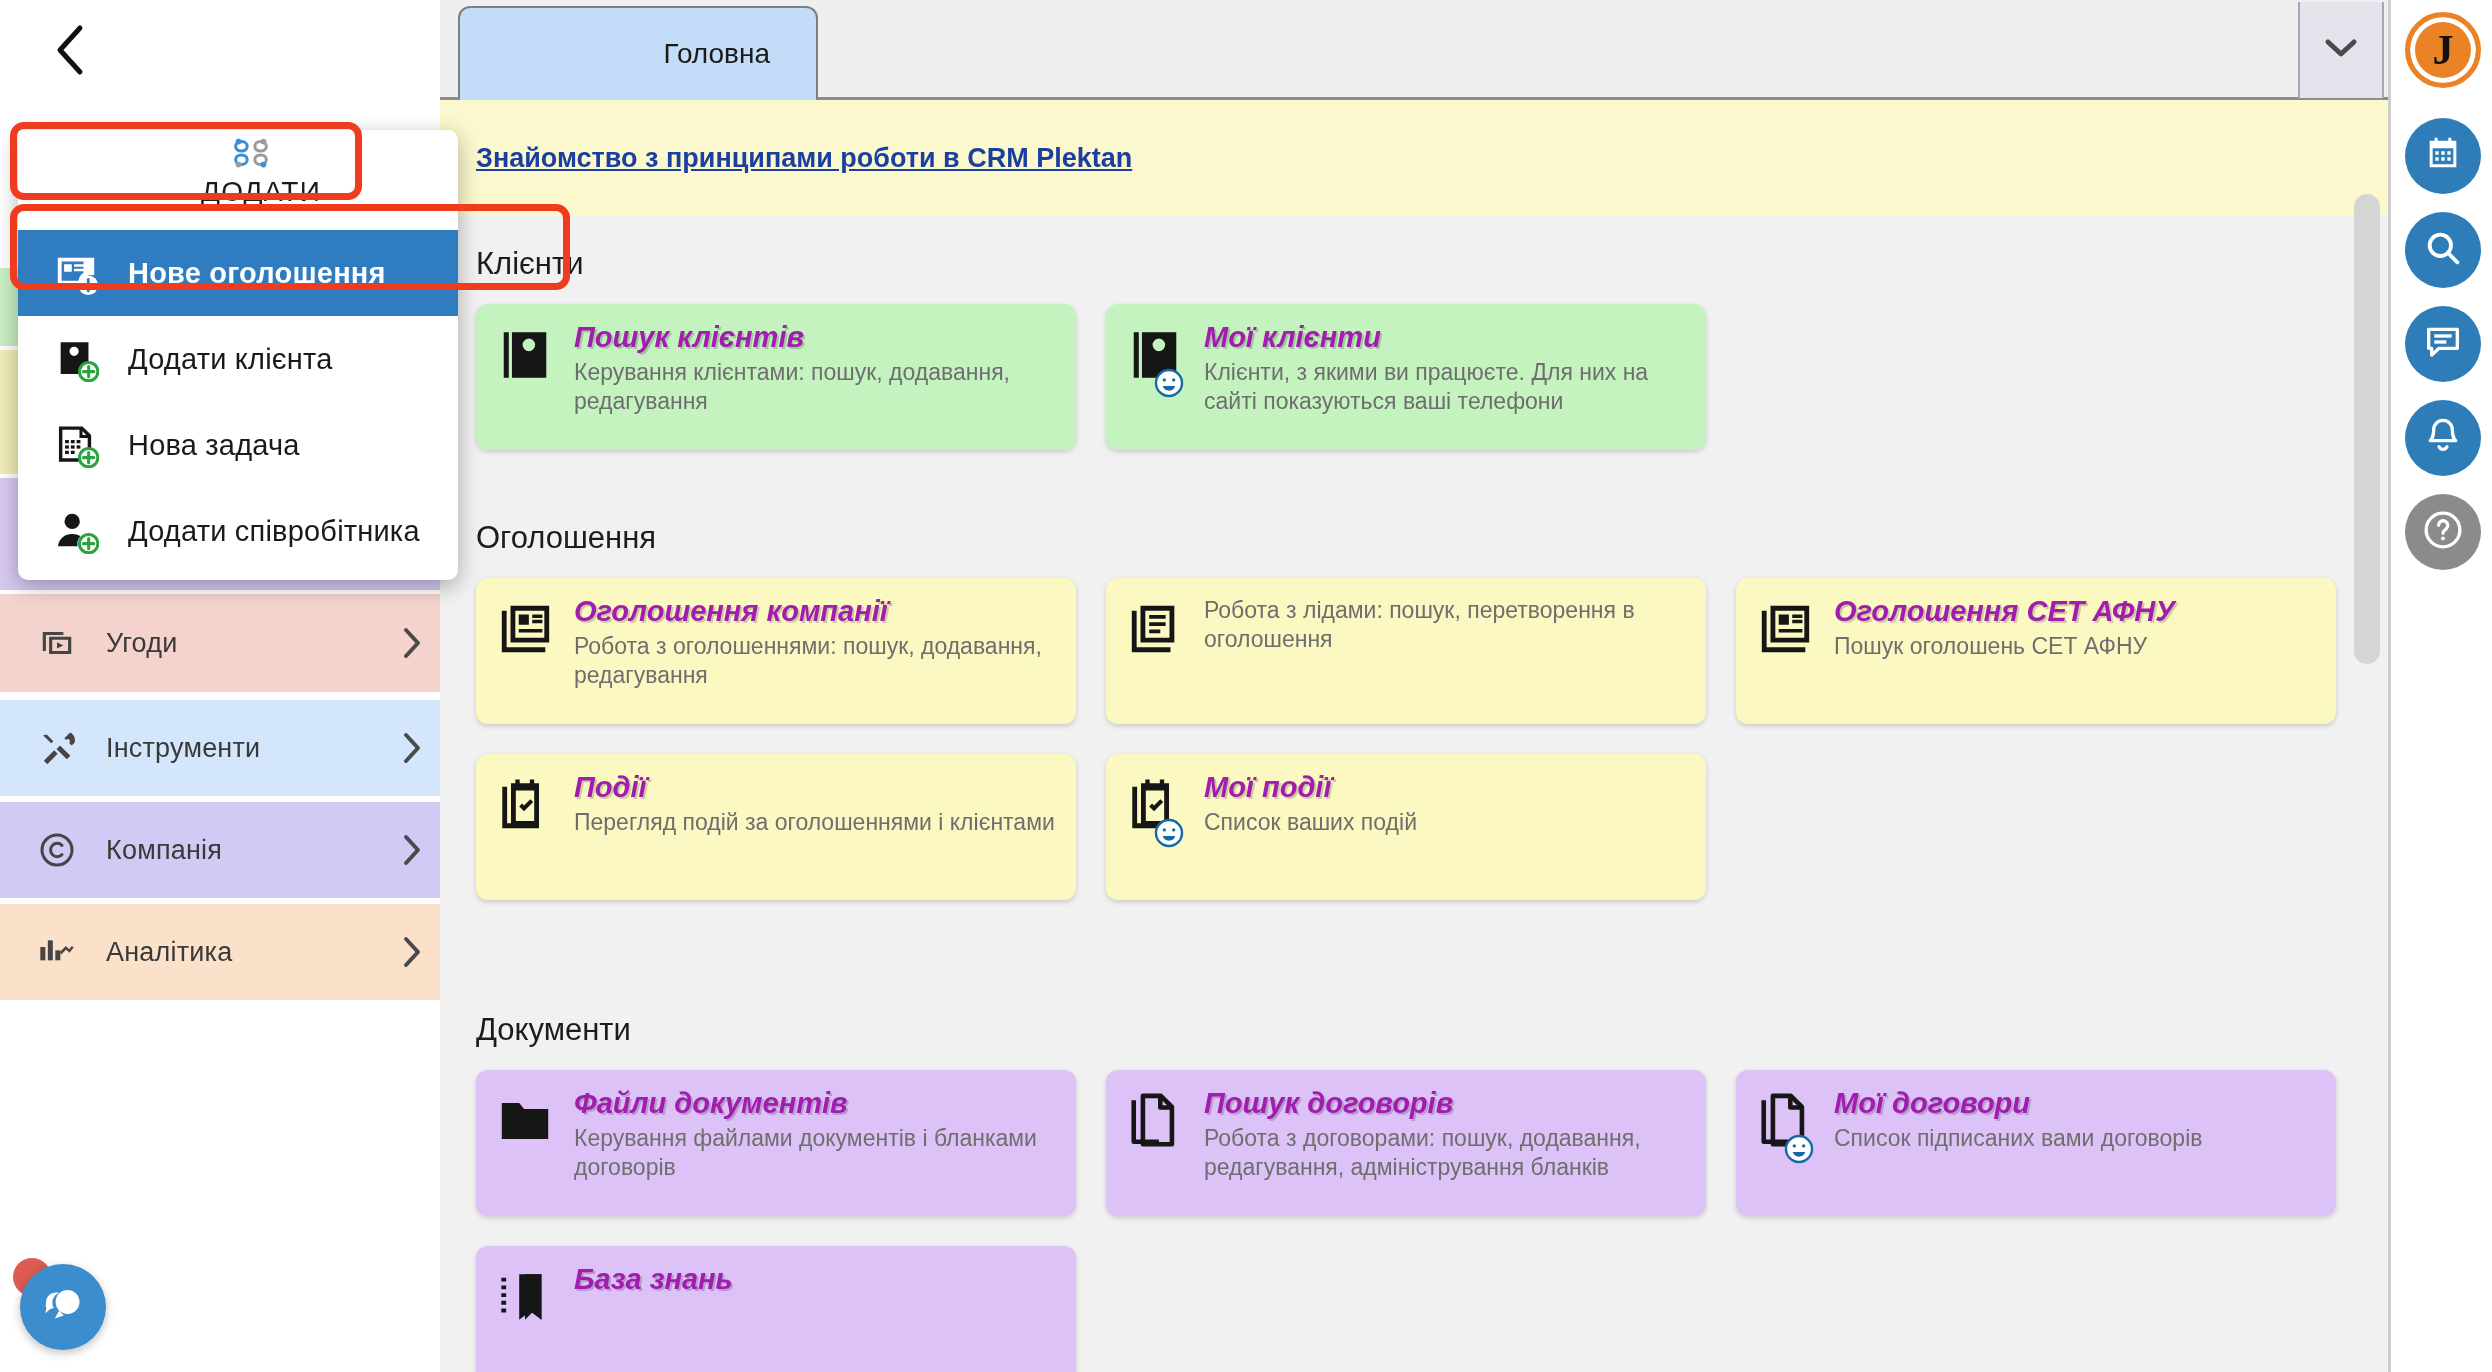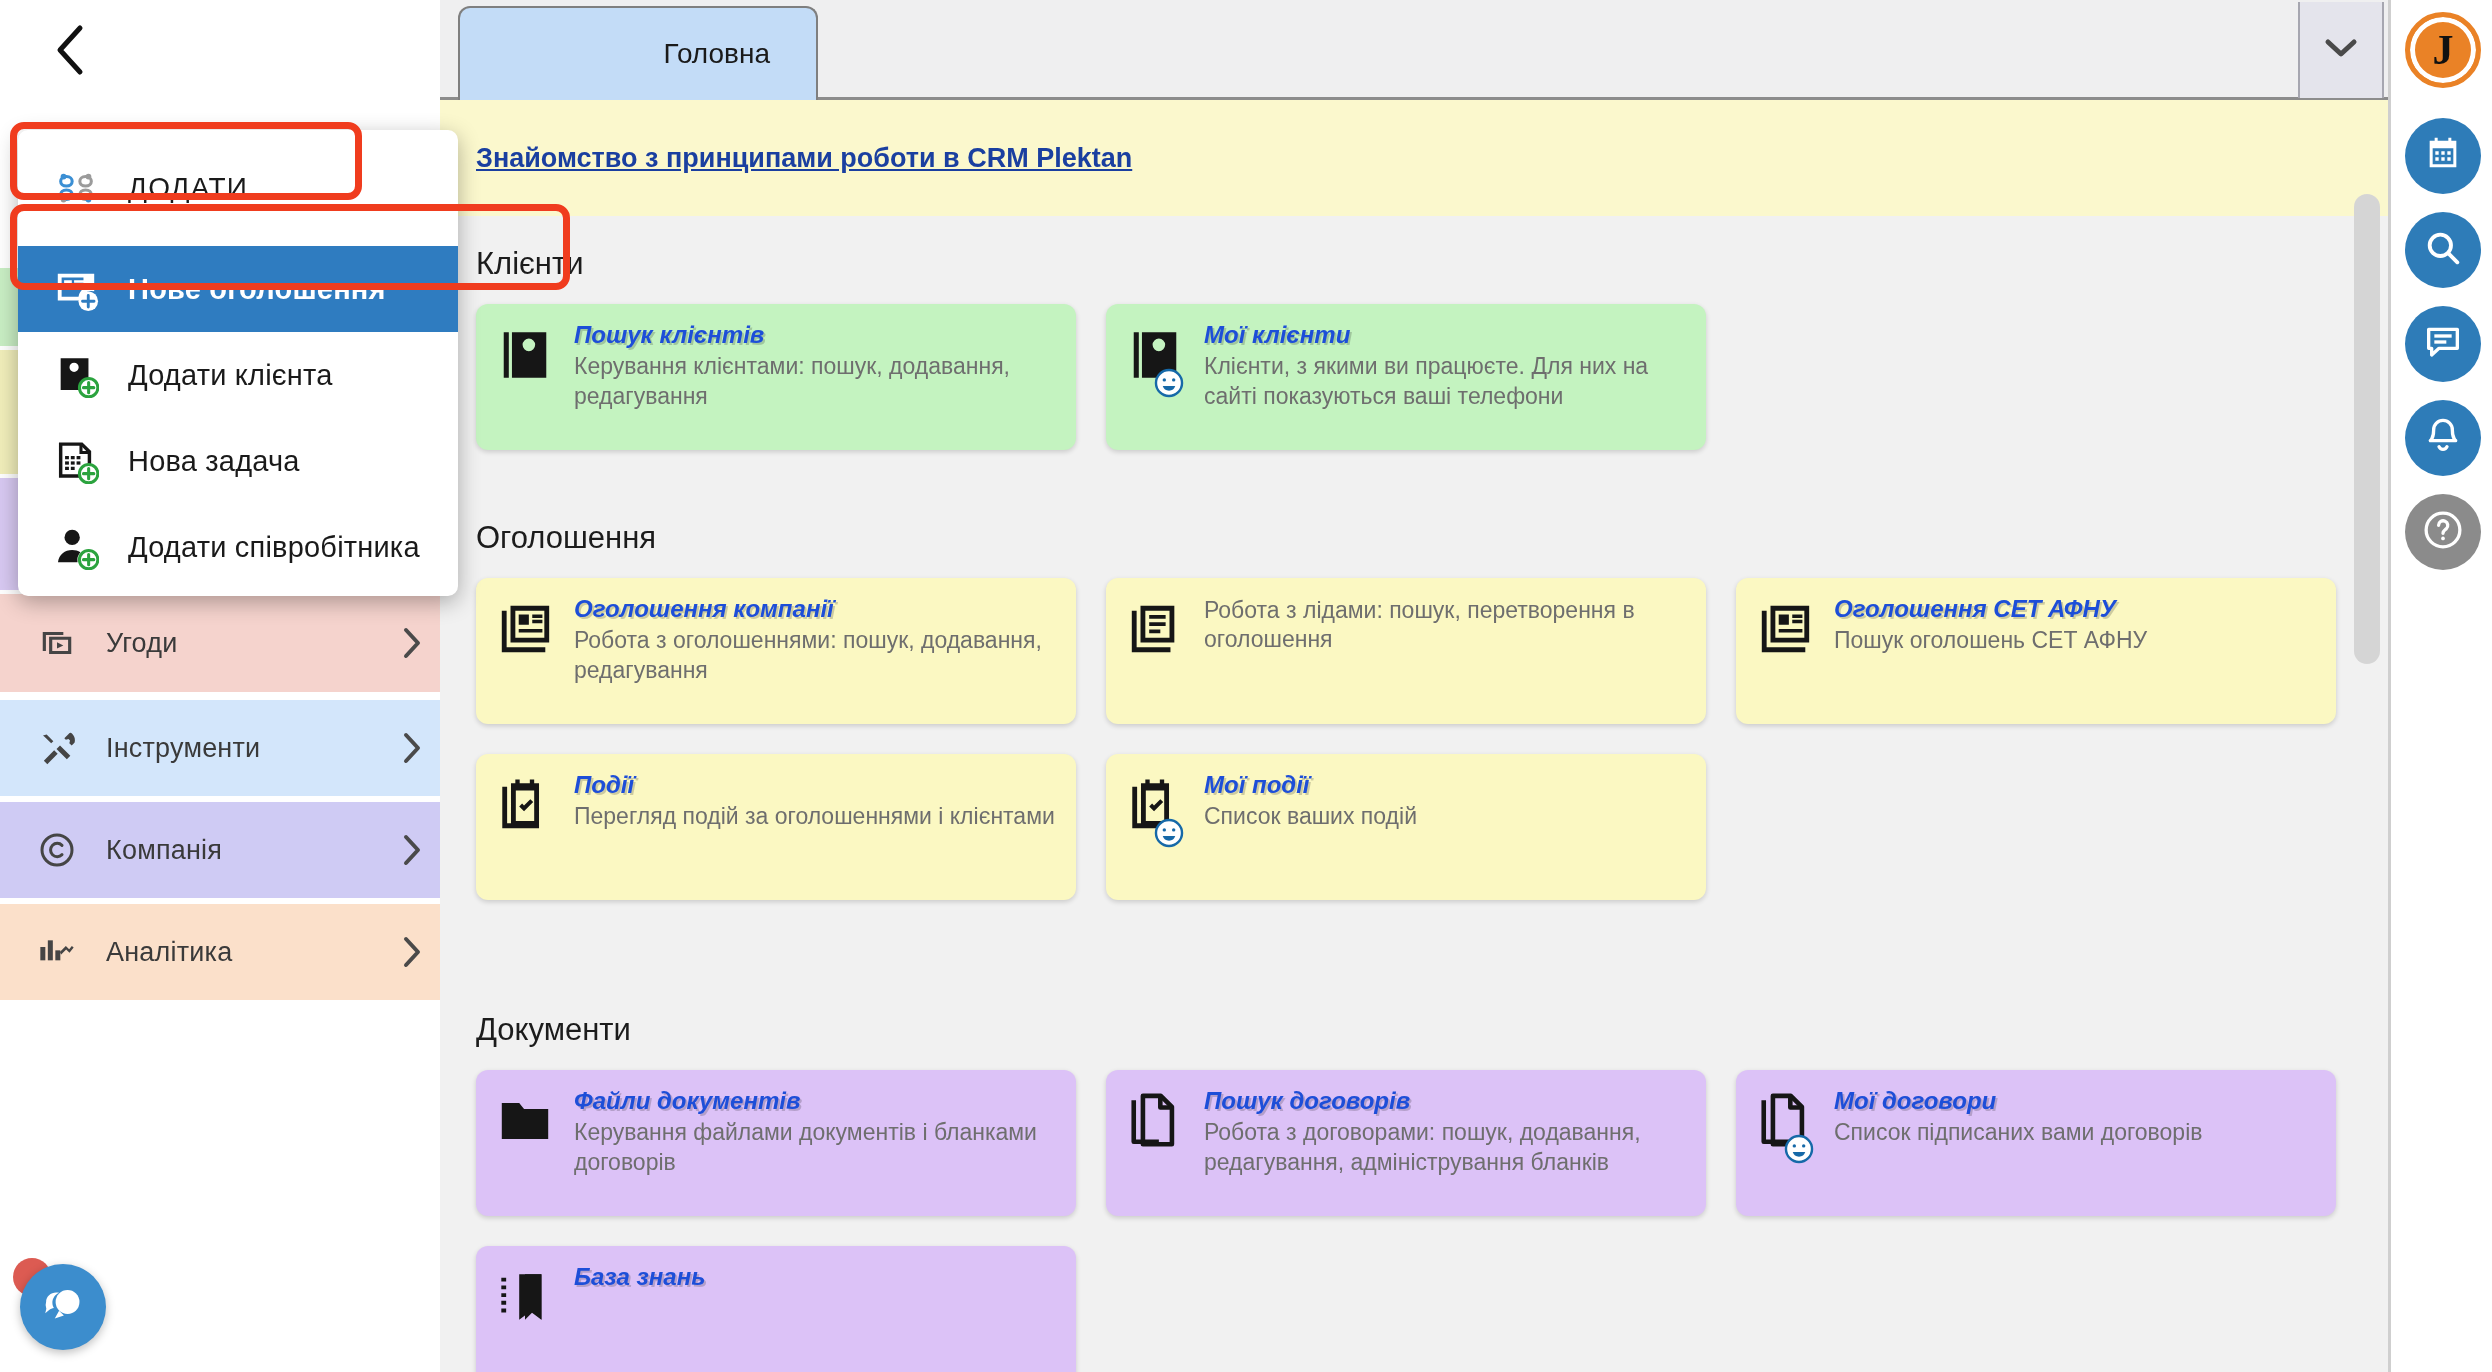--- a/index.html
+++ b/index.html
@@ -68,21 +68,21 @@
   }
   .menu-item .mi-icon {
     width: 64px; flex: none;
     display: flex; align-items: center; justify-content: center;
   }
   .menu-item .mi-label {
     font-size: 29px; color: #1a1a1a;
     padding-left: 20px;
     letter-spacing: .2px;
   }
-  #menu-head { height: 116px; border-radius: 10px 10px 0 0; }
+  #menu-head { height: 100px; border-radius: 10px 10px 0 0; flex-direction: column; }
   #menu-head .mi-label { font-size: 28px; font-weight: 400; letter-spacing: 1.2px; }
   #menu-item-0 { background: #2f7cc0; border-radius: 0; }
   #menu-item-0 .mi-label { color: #ffffff; font-weight: 700; }
 
   
   .hl-ring {
     position: absolute;
     border: 7px solid #f03c1e;
     border-radius: 14px;
     pointer-events: none;
@@ -158,22 +158,22 @@
     cursor: pointer;
     position: relative;
   }
   .card .c-icon {
     width: 64px; flex: none;
     padding-top: 4px;
     position: relative;
   }
   .card .c-body { flex: 1; padding-left: 14px; }
   .card .c-title {
-    font-size: 24px; font-weight: 700; font-style: italic;
-    color: #1d4ed8; line-height: 1.1;
+    font-size: 29px; font-weight: 700; font-style: italic;
+    color: #a21caf; line-height: 1.1;
     text-shadow: 2px 2px 0 rgba(0,0,0,.18);
     margin-bottom: 4px;
   }
   .card .c-desc {
     font-size: 23px; color: #6e6e6e; line-height: 1.28;
   }
   .card.green  { background: #c4f3c0; }
   .card.yellow { background: #fbf8c2; }
   .card.purple { background: #dcc2f7; }
 

